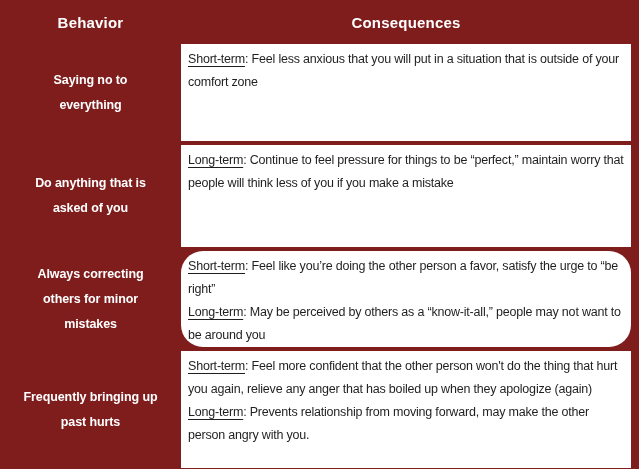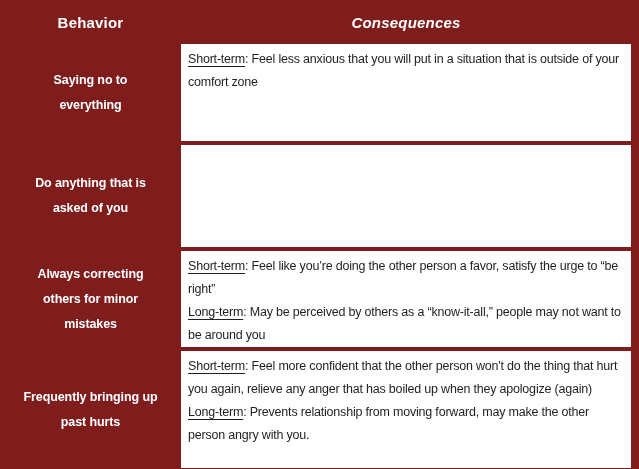--- a/index.html
+++ b/index.html
@@ -14,21 +14,21 @@
   .header-row{
     display:flex;
     height:44px;
   }
   .hcell{
     display:flex;align-items:center;justify-content:center;
     color:#ffffff;font-weight:bold;font-size:15px;
     letter-spacing:0.2px;
   }
   .hcell.behavior-col{width:181px;}
-  .hcell.cons-col{width:450px;font-style:italic;}
+  .hcell.cons-col{width:450px;}
   .row{
     display:flex;
     margin-bottom:4px;
   }
   .behavior-cell{
     width:181px;
     display:flex;align-items:center;justify-content:center;
     text-align:center;
     color:#ffffff;font-weight:bold;font-size:12.5px;
     line-height:25px;letter-spacing:-0.1px;
@@ -37,21 +37,21 @@
   .cons-cell{
     width:450px;
     background:#ffffff;
     color:#1f1f1f;
     font-size:12.5px;line-height:23px;letter-spacing:-0.2px;
     padding:4px 7px 0 7px;
     box-sizing:border-box;
   }
   .row1 .cons-cell{min-height:97px;}
   .row2 .cons-cell{min-height:102px;}
-  .row3 .cons-cell{min-height:93px;}
+  .row3 .cons-cell{min-height:93px;border-radius:22px;}
   .row4 .cons-cell{min-height:117px;}
   .term-entry{display:block;}
   .term-label{
     text-decoration:underline;
     text-underline-offset:3px;
   }
 </style>
 </head>
 <body>
 
@@ -69,20 +69,21 @@
     <div class="cons-cell">
       <span class="term-entry"><span class="term-label">Short-term</span><span>: Feel less anxious that you will put in a situation that is outside of your comfort zone</span></span>
     </div>
   </div>
 
   <div class="row row2">
     <div class="behavior-cell">
       <span>Do anything that is asked of you</span>
     </div>
     <div class="cons-cell">
+      <span class="term-entry"><span class="term-label">Long-term</span><span>: Continue to feel pressure for things to be “perfect,” maintain worry that people will think less of you if you make a mistake</span></span>
     </div>
   </div>
 
   <div class="row row3">
     <div class="behavior-cell">
       <span>Always correcting others for minor mistakes</span>
     </div>
     <div class="cons-cell">
       <span class="term-entry"><span class="term-label">Short-term</span><span>: Feel like you’re doing the other person a favor, satisfy the urge to “be right”</span></span>
       <span class="term-entry"><span class="term-label">Long-term</span><span>: May be perceived by others as a “know-it-all,” people may not want to be around you</span></span>

